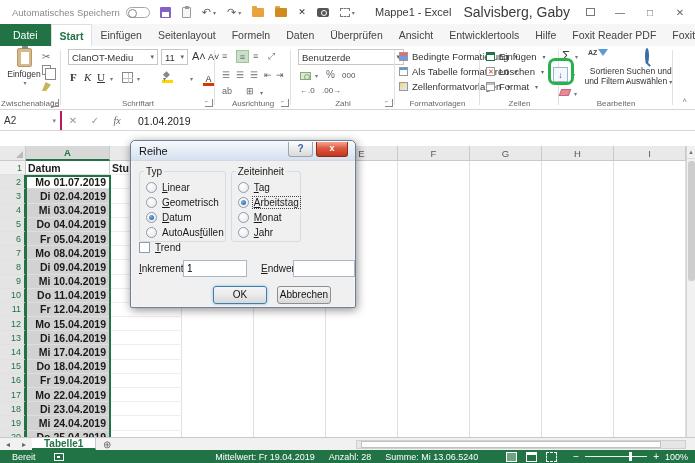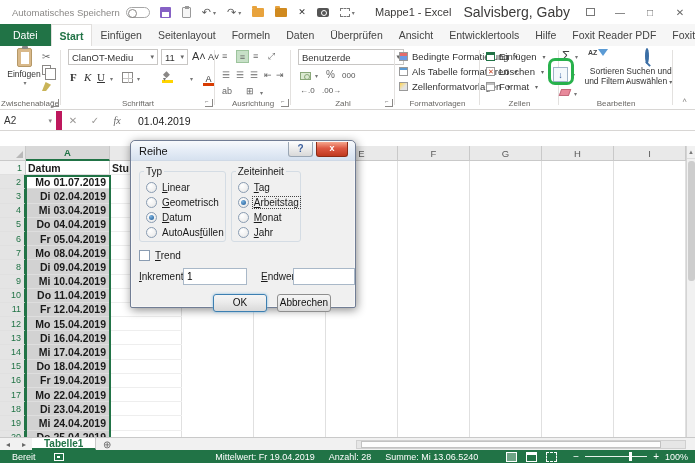--- a/index.html
+++ b/index.html
@@ -98,21 +98,21 @@
   .funnel{width:0;height:0;border-left:5px solid transparent;border-right:5px solid transparent;border-top:7px solid #5b9bd5}
   .mag{width:10px;height:10px;border:2px solid #3b6ea5;border-radius:50%;position:relative}
   .mag::after{content:'';position:absolute;right:-4px;bottom:-3px;width:6px;height:2px;background:#3b6ea5;transform:rotate(45deg)}
   .edit-lbl{font-size:8.5px;color:#333;text-align:center;line-height:10px;width:50px}
   .chev{position:absolute;right:8px;bottom:4px;color:#8a8886;font-size:8px}
   
   .annot{position:absolute;left:548px;top:58px;width:26px;height:27px;border:3px solid #28b14c;border-radius:7px;z-index:120}
 
   
   .fbar{position:absolute;left:0;top:111px;width:695px;height:20px;background:#fff;border-bottom:1px solid #d8d6d4;display:flex;align-items:center}
-  .namebox{width:62px;height:100%;border-right:6px solid #be185d;display:flex;align-items:center;padding:0 4px;font-size:10px;color:#333}
+  .namebox{width:62px;height:100%;border-right:2px solid #be185d;display:flex;align-items:center;padding:0 4px;font-size:10px;color:#333}
   .namebox::after{content:'▾';font-size:7px;color:#888;margin-left:auto}
   .fbi{color:#9a9896;font-size:10px;width:22px;text-align:center}
   .fx{font-style:italic;font-family:"Liberation Serif",serif;color:#666}
   .fcontent{margin-left:10px;font-size:10.5px;color:#222}
 
   
   .grid{position:absolute;left:0;top:146px;width:686px;height:291px;background:#fff;overflow:hidden}
   .corner{position:absolute;left:0;top:0;width:26px;height:15px;background:#e9e9e9;border-right:1px solid #c9c9c9;border-bottom:1px solid #c9c9c9}
   .corner::after{content:'';position:absolute;right:2px;bottom:2px;width:0;height:0;border-left:7px solid transparent;border-bottom:7px solid #b8b8b8}
   .cheads{position:absolute;left:26px;top:0;height:15px;display:flex}
@@ -165,21 +165,21 @@
   .dbody{padding:5px 8px 0 8px;font-size:10px;color:#1a1a1a}
   .fsrow{display:flex;gap:5px}
   fieldset.fs{border:1px solid #d4dce4;border-radius:3px;height:76px;padding:1px 0 0 6px;background:transparent}
   fieldset.fs legend{font-size:10px;color:#1a1a1a;padding:0 2px;margin-left:-2px}
   .fs.w1{width:58px}.fs.w2{width:86px}.fs.w3{width:61px}
   .opt{display:flex;align-items:center;gap:4px;margin:4px 0;white-space:nowrap}
   .rad{width:11px;height:11px;flex:none;border:1px solid #8a9cb2;border-radius:50%;background:radial-gradient(circle at 35% 30%,#fff,#e6e6e6);display:flex;align-items:center;justify-content:center}
   .rad.on::after{content:'';width:5px;height:5px;border-radius:50%;background:radial-gradient(circle at 35% 30%,#7cb2df,#1d5a96)}
   .optlbl{padding:0 1px}
   .optlbl.focus{outline:1px dotted #444}
-  .trendrow{display:flex;align-items:center;gap:5px;margin-top:8px}
+  .trendrow{display:flex;align-items:center;gap:5px;}
   .chk{width:11px;height:11px;border:1px solid #8a9cb2;background:#fff;flex:none}
   .inprow{display:flex;align-items:center;margin-top:7px}
   .dinput{height:17px;border:1px solid #a9b8c8;background:#fff;font-size:10px;padding:0 3px;font-family:"Liberation Sans",sans-serif}
   .btnrow{display:flex;justify-content:flex-end;gap:10px;margin-top:9px;padding-right:16px}
   .dbtn{width:54px;height:18px;font-size:10px;color:#111;background:linear-gradient(#f5f5f5,#ebebeb 45%,#d9d9d9);border:1px solid #8e8e8e;border-radius:3px;text-align:center;line-height:16px}
   .dbtn.ok{border-color:#3c7fb1;box-shadow:0 0 3px #86bbe0}
 </style>
 </head>
 <body>
 

